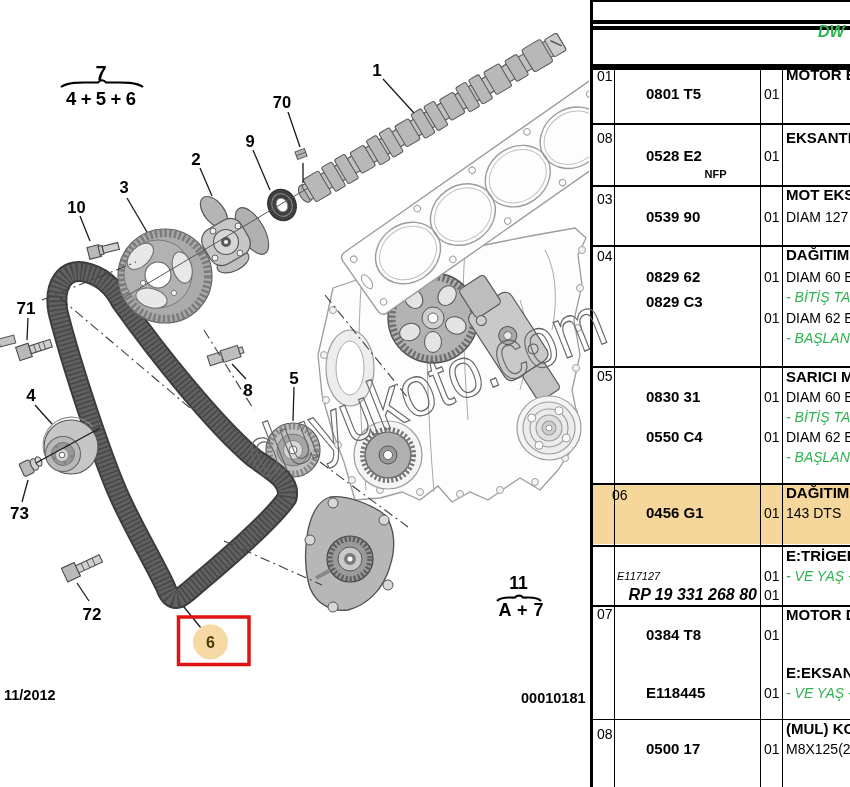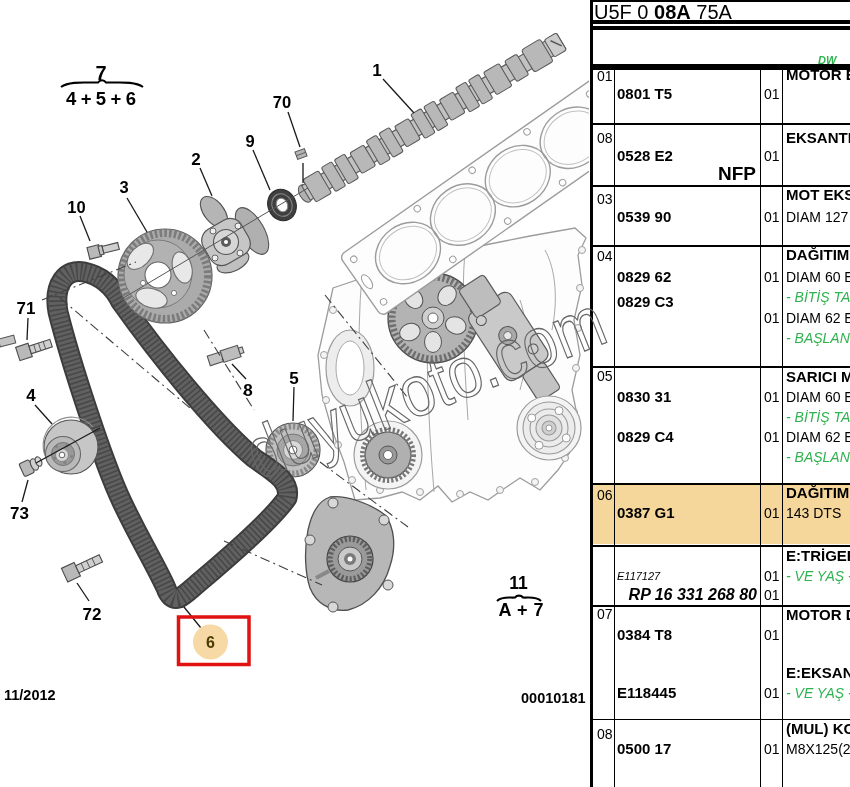--- a/index.html
+++ b/index.html
@@ -1,21 +1,21 @@
 <!DOCTYPE html>
 <html><head>
 <meta charset="utf-8">
 <style>
 html,body{margin:0;padding:0;background:#fff;}
 #c{position:relative;width:850px;height:787px;overflow:hidden;font-family:"Liberation Sans",sans-serif;background:#fff;transform:translateZ(0);}
 .t{position:absolute;white-space:nowrap;color:#000;font-size:14px;line-height:14px;}
 .b{font-weight:bold;}
 .i{font-style:italic;}
 .g{color:#2FB350;font-style:italic;}
-.p{font-weight:bold;font-size:15px;}
+.p{font-weight:bold;font-size:15px;margin-left:29px;}
 .hl{position:absolute;left:590px;width:260px;background:#000;}
 .vl{position:absolute;background:#000;}
 </style>
 </head>
 <body>
 <div id="c">
 
 <div style="position:absolute;left:591px;top:484px;width:259px;height:60px;background:#F6D79B"></div>
 
 <div class="hl" style="top:0;height:2px"></div>
@@ -29,31 +29,30 @@
 <div class="hl" style="top:483px;height:1.5px"></div>
 <div class="hl" style="top:545px;height:1.5px"></div>
 <div class="hl" style="top:605px;height:1.5px"></div>
 <div class="hl" style="top:718.5px;height:1.5px"></div>
 
 <div class="vl" style="left:589.5px;top:0;width:3px;height:787px"></div>
 <div class="vl" style="left:614px;top:69px;width:1.4px;height:718px"></div>
 <div class="vl" style="left:760px;top:69px;width:1.4px;height:718px"></div>
 <div class="vl" style="left:782px;top:69px;width:1.4px;height:718px"></div>
 
-<div class="t" style="left:594px;top:2px;font-size:20px;line-height:20px">U5F 0 <span class="b">08A</span> 75A</div>
-<div class="t g b" style="left:818px;top:52px;font-size:11px;line-height:16px">DW</div>
+<div class="t g b" style="left:818px;top:24px;font-size:16px;line-height:16px">DW</div>
 
 <div class="t" style="left:597px;top:69px">01</div>
 <div class="t p" style="left:617px;top:87px">0801 T5</div>
 <div class="t" style="left:764px;top:87px">01</div>
 <div class="t b" style="left:786px;top:68px;font-size:15px">MOTOR EKS</div>
 
 <div class="t" style="left:597px;top:131px">08</div>
 <div class="t p" style="left:617px;top:149px">0528 E2</div>
-<div class="t p" style="left:617px;top:167px;width:139px;text-align:right;font-size:19px">NFP</div>
+<div class="t p" style="left:617px;top:167px;width:139px;text-align:center;font-size:11px">NFP</div>
 <div class="t" style="left:764px;top:149px">01</div>
 <div class="t b" style="left:786px;top:131px;font-size:15px">EKSANTRİK</div>
 
 <div class="t" style="left:597px;top:192px">03</div>
 <div class="t p" style="left:617px;top:210px">0539 90</div>
 <div class="t" style="left:764px;top:210px">01</div>
 <div class="t b" style="left:786px;top:188px;font-size:15px">MOT EKSAN</div>
 <div class="t" style="left:786px;top:210px">DIAM 127 İ</div>
 
 <div class="t" style="left:597px;top:249px">04</div>
@@ -66,36 +65,36 @@
 <div class="t" style="left:764px;top:311px">01</div>
 <div class="t" style="left:786px;top:311px">DIAM 62 EK</div>
 <div class="t g" style="left:786px;top:331px">- BAŞLANG</div>
 
 <div class="t" style="left:597px;top:369px">05</div>
 <div class="t b" style="left:786px;top:370px;font-size:15px">SARICI MAK</div>
 <div class="t p" style="left:617px;top:390px">0830 31</div>
 <div class="t" style="left:764px;top:390px">01</div>
 <div class="t" style="left:786px;top:390px">DIAM 60 EK</div>
 <div class="t g" style="left:786px;top:410px">- BİTİŞ TAR</div>
-<div class="t p" style="left:617px;top:430px">0829 C4</div>
+<div class="t p" style="left:617px;top:430px">0550 C4</div>
 <div class="t" style="left:764px;top:430px">01</div>
 <div class="t" style="left:786px;top:430px">DIAM 62 EK</div>
 <div class="t g" style="left:786px;top:450px">- BAŞLANG</div>
 
-<div class="t" style="left:597px;top:488px">06</div>
+<div class="t" style="left:612px;top:488px">06</div>
 <div class="t b" style="left:786px;top:486px;font-size:15px">DAĞITIM K</div>
-<div class="t p" style="left:617px;top:506px">0387 G1</div>
+<div class="t p" style="left:617px;top:506px">0456 G1</div>
 <div class="t" style="left:764px;top:506px">01</div>
 <div class="t" style="left:786px;top:506px">143 DTS</div>
 
 <div class="t b" style="left:786px;top:549px;font-size:15px">E:TRİGER K</div>
 <div class="t i" style="left:617px;top:569px;font-size:11px">E117127</div>
 <div class="t" style="left:764px;top:569px">01</div>
 <div class="t g" style="left:786px;top:569px">- VE YAŞ -</div>
-<div class="t b i" style="left:617px;top:588px;width:140px;text-align:right;font-size:16px">RP 16 331 268 80</div>
+<div class="t b i" style="left:617px;top:588px;width:140px;text-align:right;font-size:16px">RP 19 331 268 80</div>
 <div class="t" style="left:764px;top:588px">01</div>
 
 <div class="t" style="left:597px;top:607px">07</div>
 <div class="t b" style="left:786px;top:608px;font-size:15px">MOTOR DE</div>
 <div class="t p" style="left:617px;top:628px">0384 T8</div>
 <div class="t" style="left:764px;top:628px">01</div>
 <div class="t b" style="left:786px;top:666px;font-size:15px">E:EKSANTR</div>
 <div class="t p" style="left:617px;top:686px">E118445</div>
 <div class="t" style="left:764px;top:686px">01</div>
 <div class="t g" style="left:786px;top:686px">- VE YAŞ -</div>

